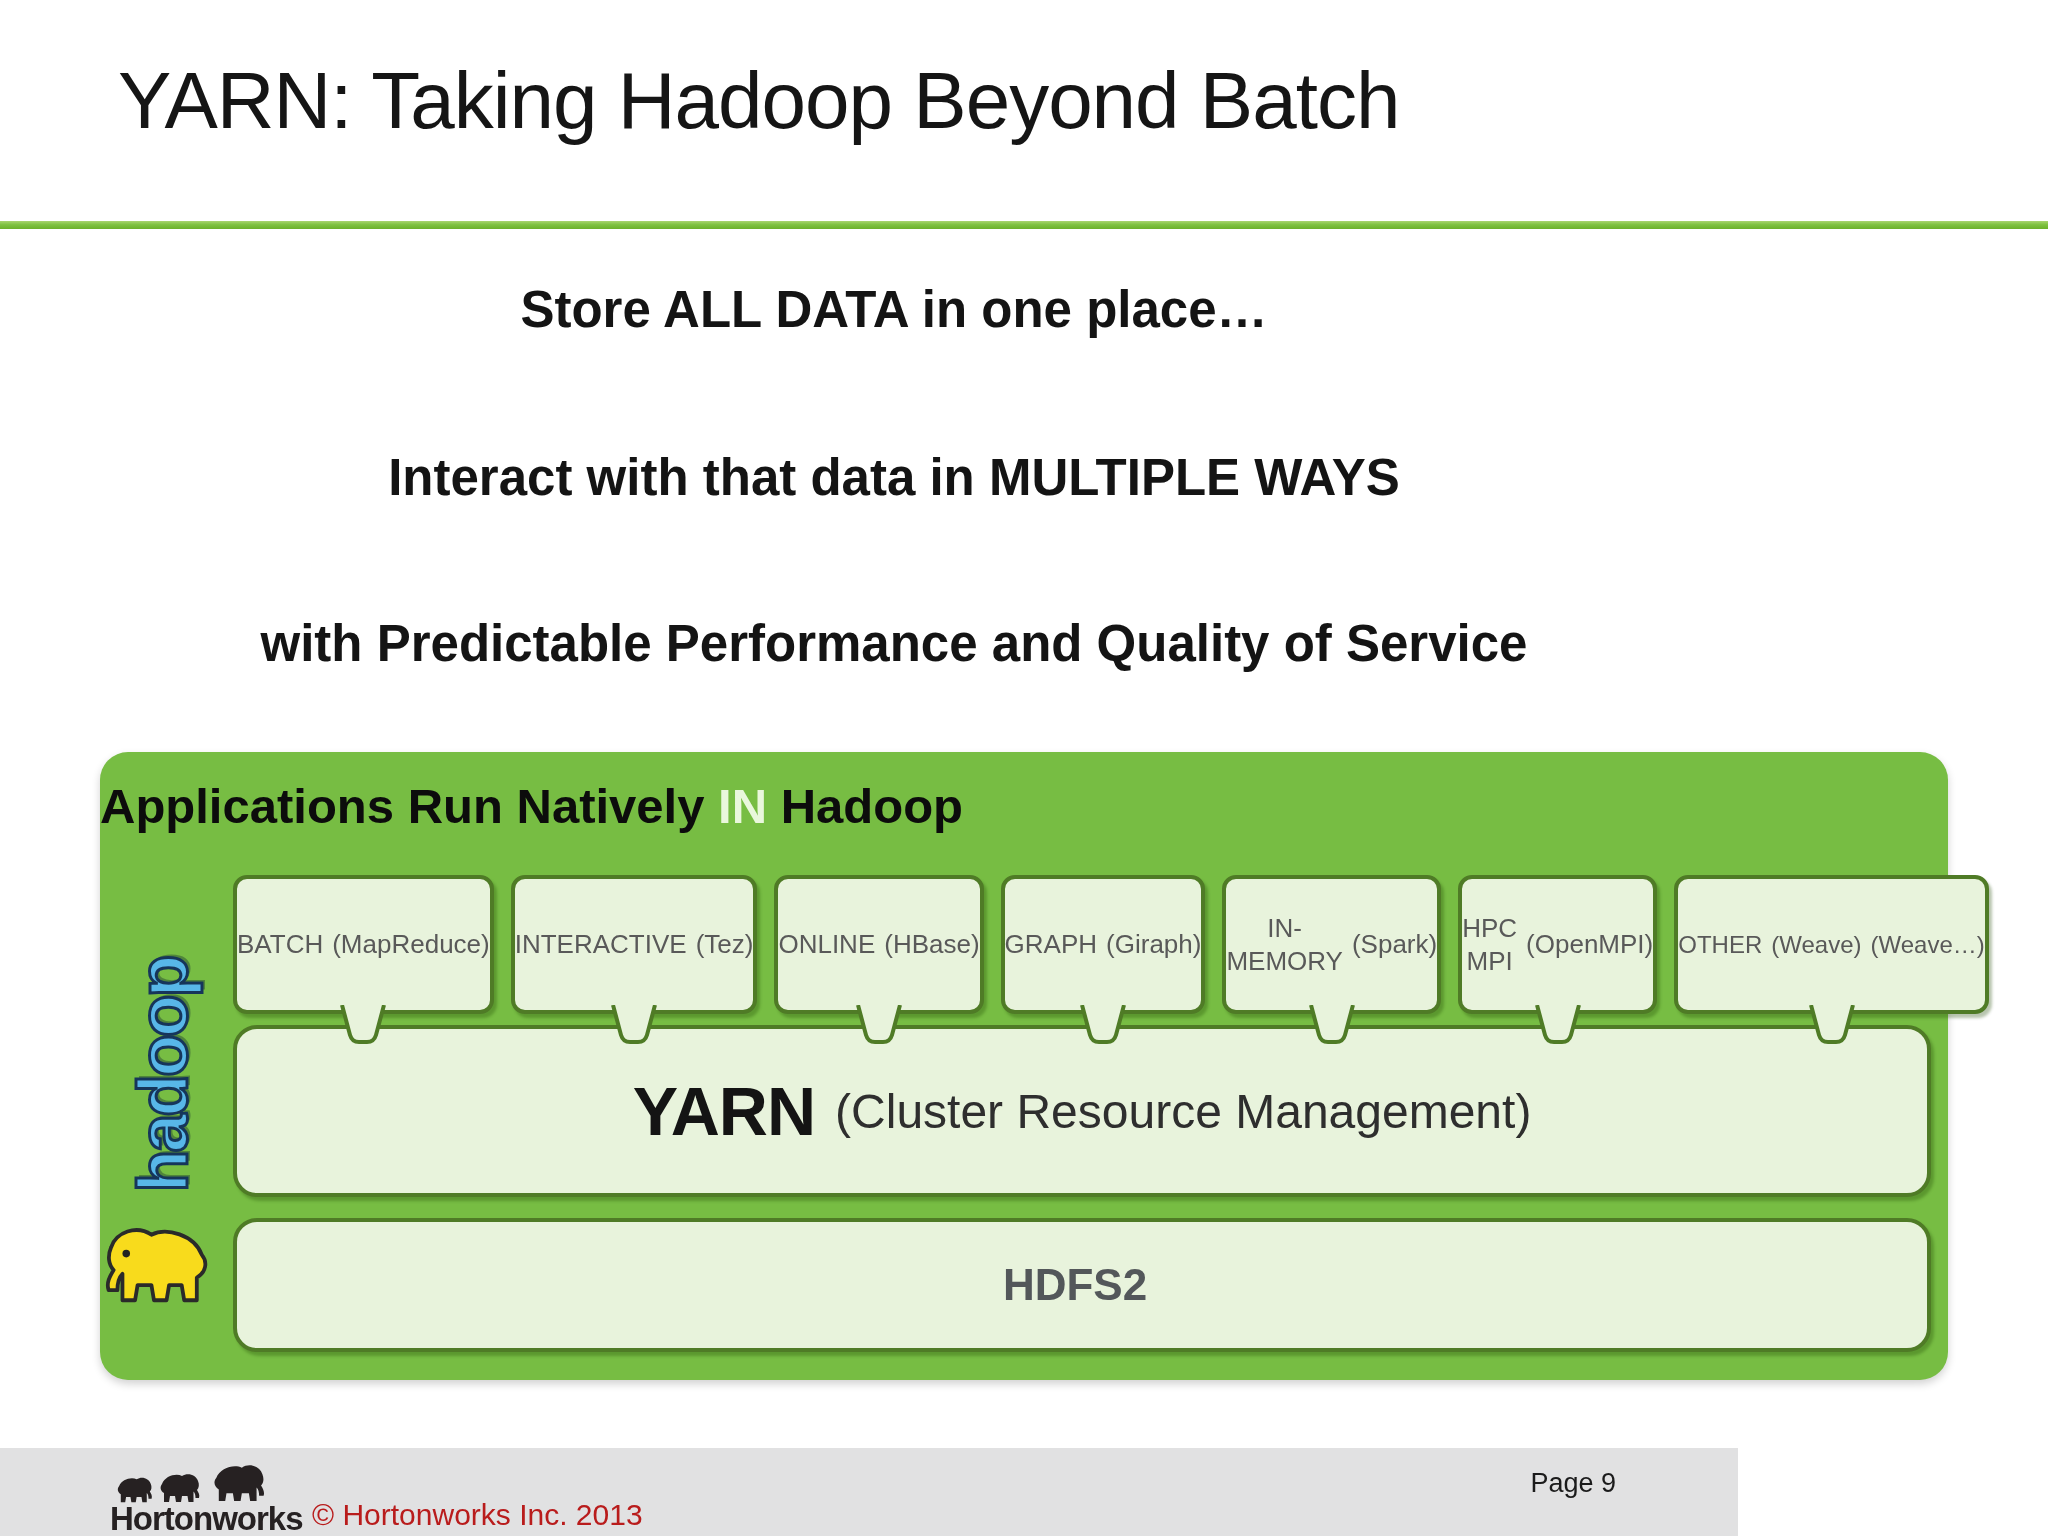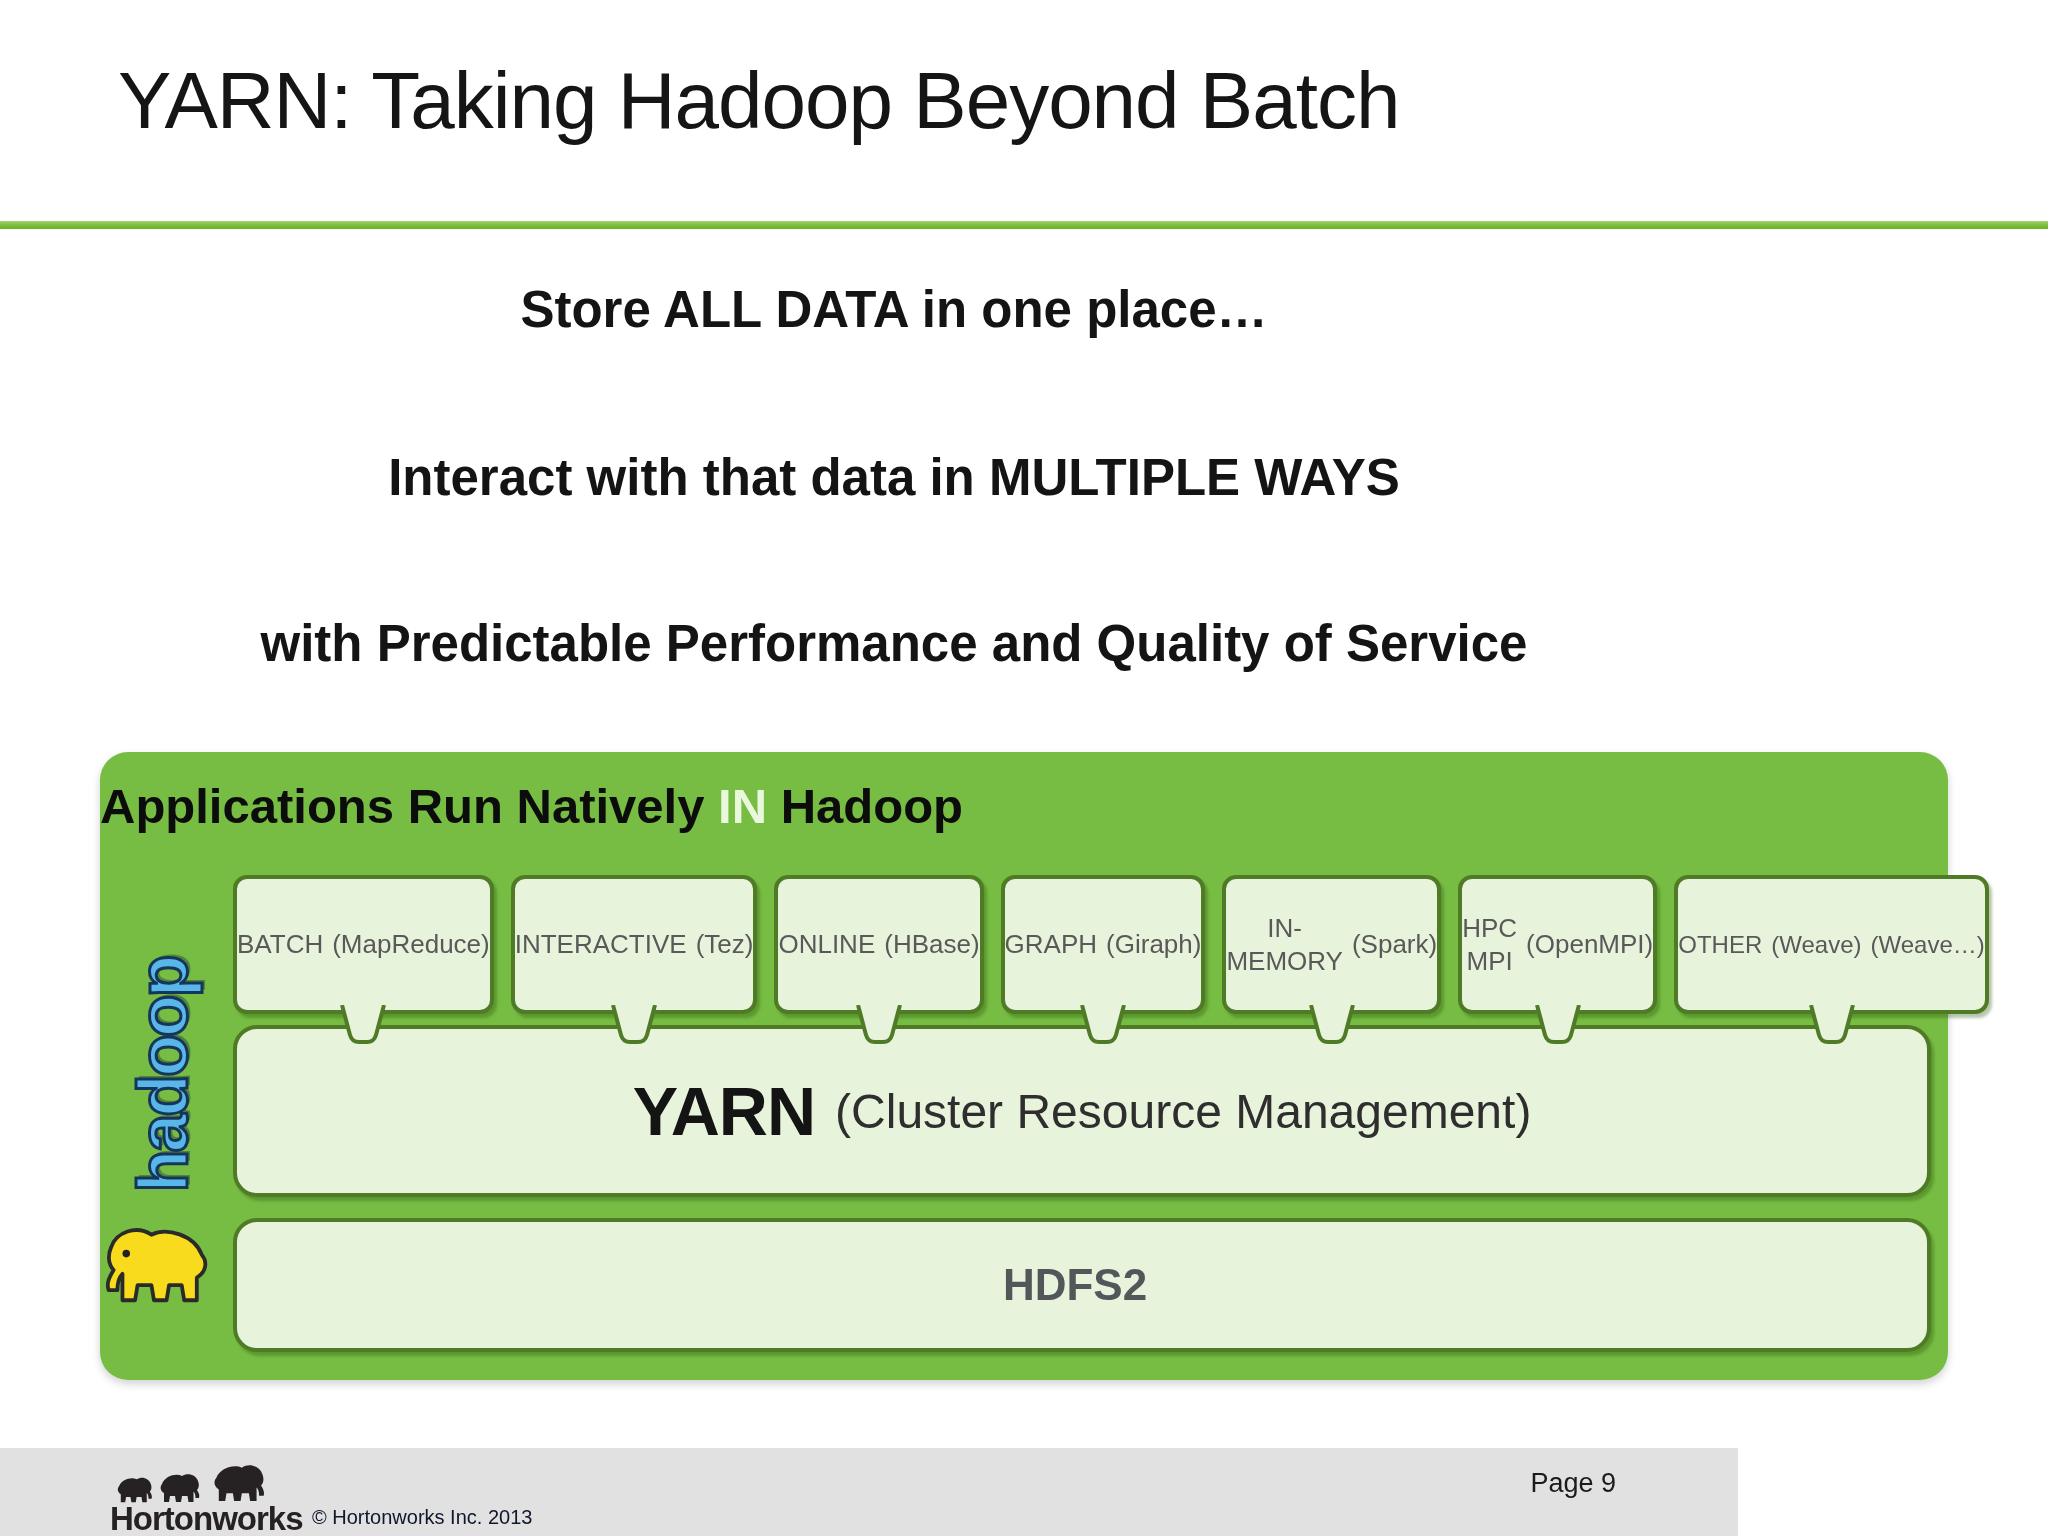--- a/index.html
+++ b/index.html
@@ -79,21 +79,21 @@
 
   
   .footer{
     position:absolute;left:0;top:1448px;width:1738px;height:88px;background:#e1e1e2;
   }
   .footer-logo{position:absolute;left:110px;top:4px;width:220px;}
   .brand{
     font-size:33px;font-weight:bold;color:#262122;letter-spacing:-1px;
     margin-top:-8px;
   }
-  .copyright{position:absolute;left:312px;top:58px;font-size:20px;color:#0f172a;}
+  .copyright{position:absolute;left:312px;top:50px;font-size:30px;color:#b91c1c;}
   .page-number{position:absolute;right:122px;top:20px;font-size:27px;color:#1b1b1b;}
 </style>
 </head>
 <body>
 
 <div id="slide">
 
   <div class="title">YARN: Taking Hadoop Beyond Batch</div>
   <div class="title-rule"></div>
 

